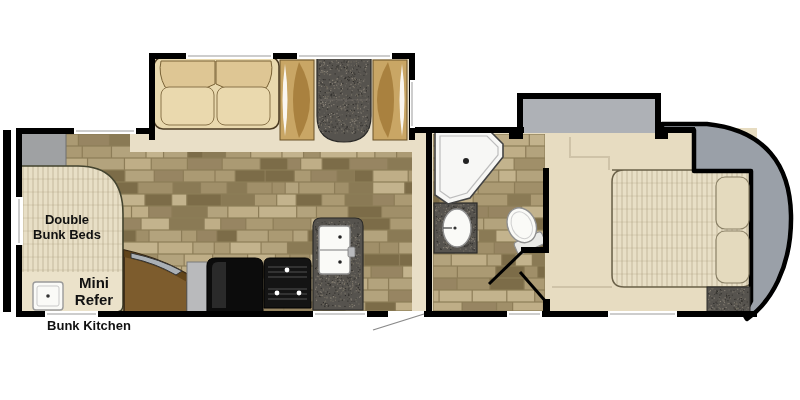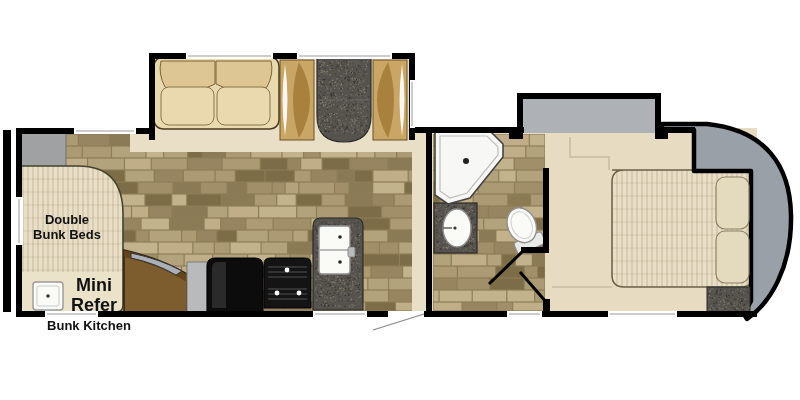--- a/index.html
+++ b/index.html
@@ -2,21 +2,21 @@
 <html><head>
 <meta charset="utf-8">
 <style>
   html,body{margin:0;padding:0;background:#ffffff;}
   #stage{position:relative;width:800px;height:400px;background:#ffffff;overflow:hidden;
          font-family:"Liberation Sans", sans-serif;border-radius:22px;}
   #plan-svg{position:absolute;left:0;top:0;}
   .lbl{position:absolute;color:#111111;font-weight:700;text-align:center;
        line-height:1.12;letter-spacing:0px;}
   #lbl-bunk{left:30px;top:213px;width:74px;font-size:13px;}
-  #lbl-refer{left:70px;top:275px;width:48px;font-size:18px;}
+  #lbl-refer{left:70px;top:275px;width:48px;font-size:15px;}
   #lbl-camp{left:46px;top:319px;width:86px;font-size:13px;}
 </style>
 </head>
 <body>
 
 <div id="stage">
   <svg id="plan-svg" width="800" height="400" viewBox="0 0 800 400">
     <defs>
       <clipPath id="clipBunk">
         <path d="M18,166 H78 Q123,166 123,214 V305 Q123,312 116,312 H18 Z"></path>

